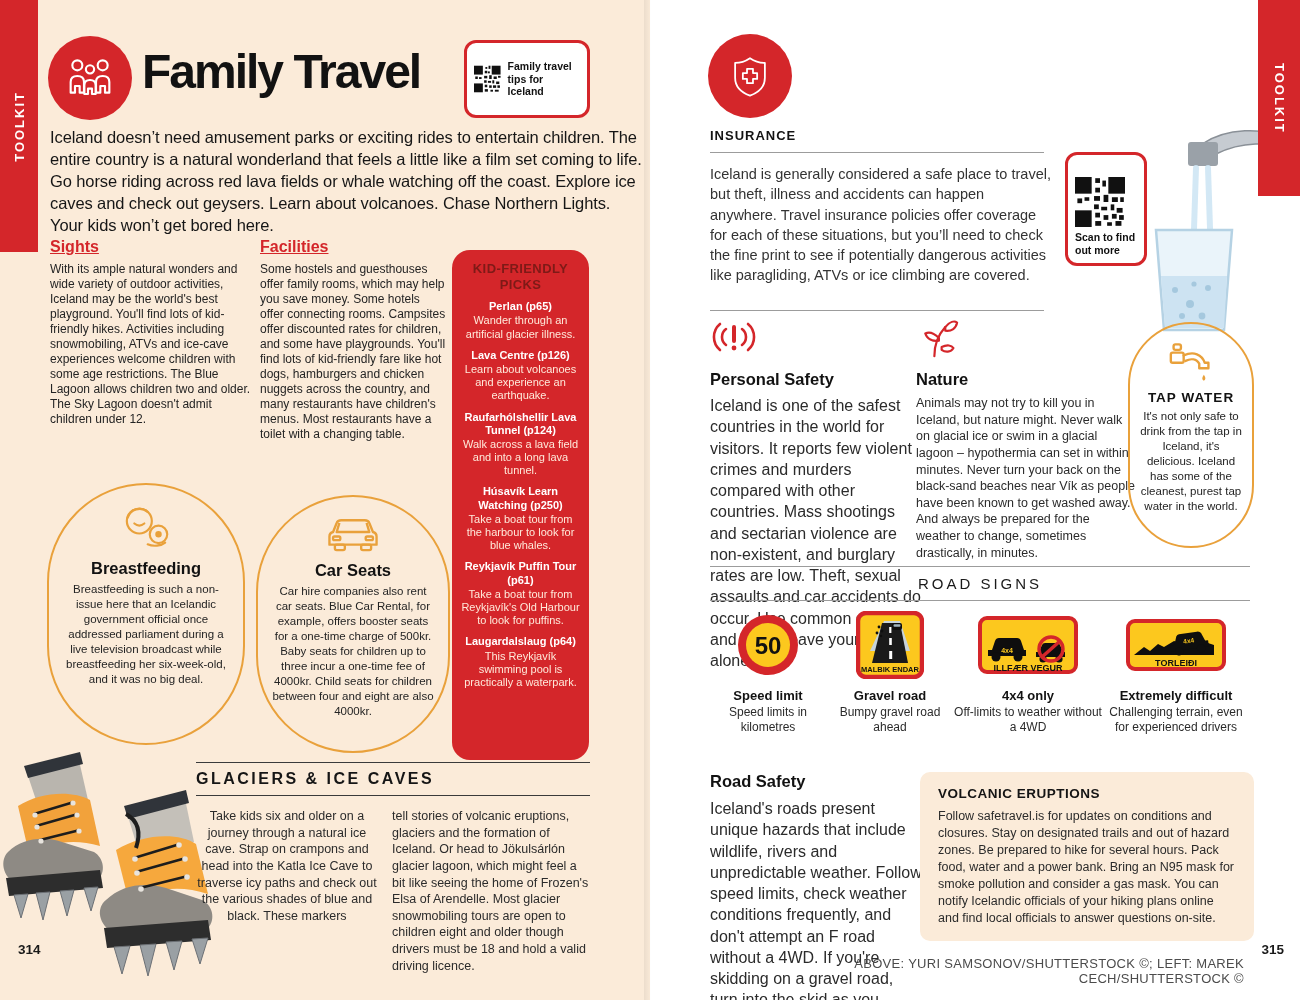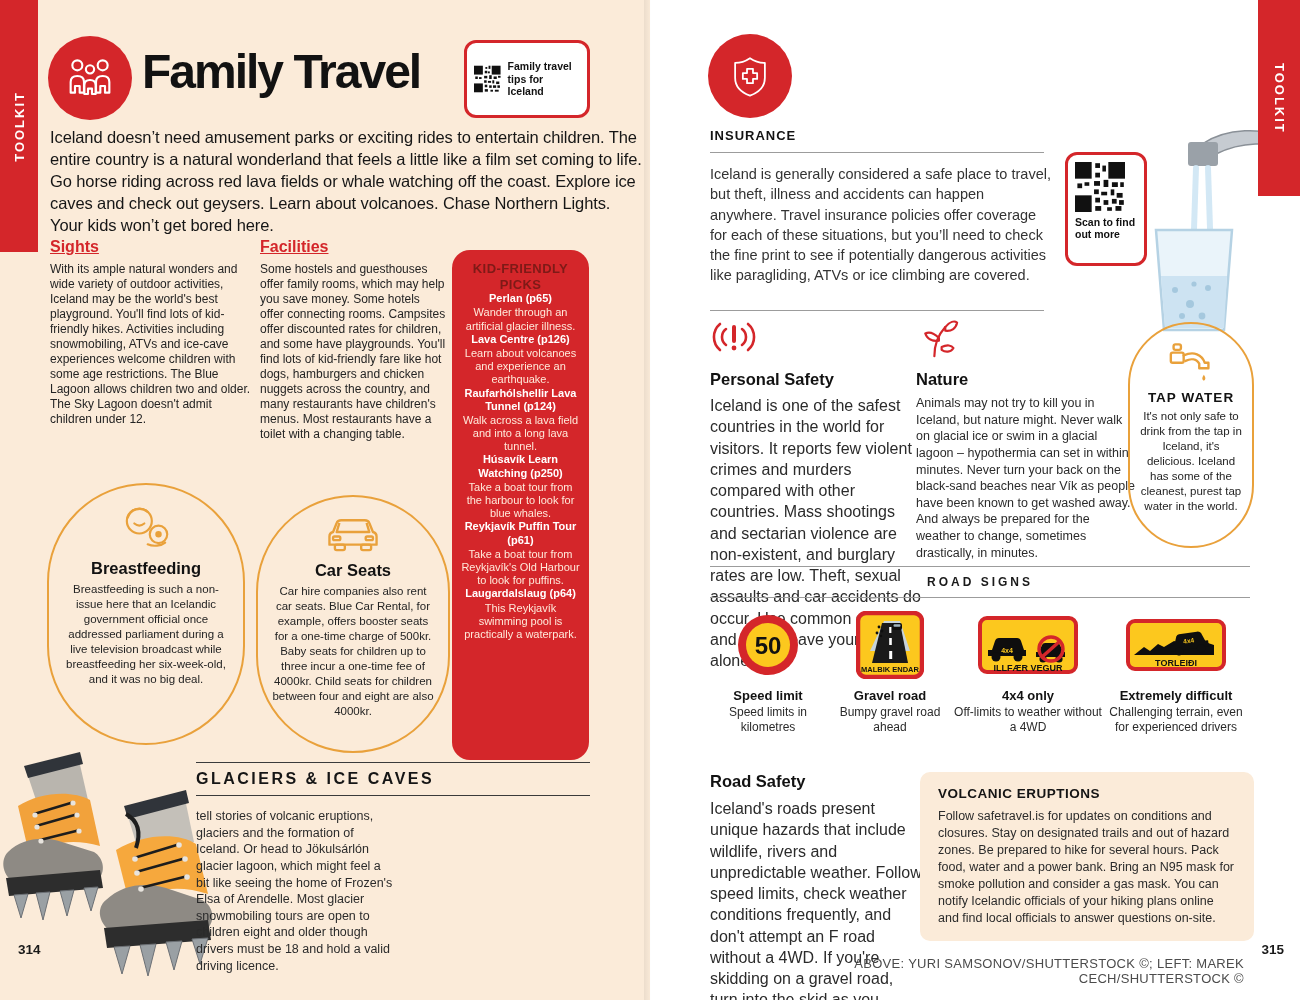--- a/index.html
+++ b/index.html
@@ -16,47 +16,47 @@
   .tab-right{right:0;top:0;width:42px;height:196px;z-index:9;}
   .vtext{writing-mode:vertical-rl;font-weight:bold;font-size:13px;letter-spacing:2px;}
   .vtext.flip{transform:rotate(180deg);}
   
   .badge{width:84px;height:84px;border-radius:50%;background:#d4262a;
     display:flex;align-items:center;justify-content:center;}
   .big-title{font-size:48px;font-weight:600;letter-spacing:-2px;color:#121212;white-space:nowrap;}
   .qr-card{background:#fff;border:3px solid #d4262a;border-radius:12px;
     display:flex;align-items:center;gap:7px;padding:7px;box-sizing:border-box;}
   .qr-card .lbl{font-weight:bold;font-size:10.5px;line-height:1.18;color:#111;}
-  .qr-card.vert{flex-direction:column;align-items:flex-start;gap:4px;}
+  .qr-card.vert{flex-direction:column;align-items:flex-start;gap:4px;justify-content:flex-end;}
   .intro{font-size:16.5px;line-height:1.34;font-weight:500;color:#161616;letter-spacing:-.1px;}
   .red-h{color:#d4262a;font-weight:bold;font-size:16px;margin:0 0 6px 0;text-decoration:underline;}
   .body-s{font-size:12px;line-height:1.25;color:#242424;}
   .body-m{font-size:16px;line-height:1.33;color:#2b2b2b;}
   
   .kid-box{left:452px;top:250px;width:137px;height:510px;background:#d4262a;border-radius:18px;
     padding:11px 8px;box-sizing:border-box;text-align:center;overflow:hidden;}
   .kid-box .kh{color:#7e1a17;font-weight:bold;font-size:13px;line-height:1.2;letter-spacing:.4px;}
-  .kid-box .it{}
+  .kid-box .it{margin-top:8px;}
   .kid-box .it .t{color:#fff;font-weight:bold;font-size:11px;line-height:1.2;}
   .kid-box .it .b{color:#ffe9da;font-size:11px;line-height:1.2;margin-top:1px;}
   
   .oval{border:2px solid #e9a13b;border-radius:120px;text-align:center;box-sizing:border-box;}
   .oval h3{font-size:16.5px;font-weight:bold;margin:4px 0 4px;color:#121212;}
   .oval .b{font-size:11.5px;line-height:1.3;color:#242424;}
   
   .rule-h{border-top:1.5px solid #3a3a3a;border-bottom:1.5px solid #3a3a3a;
     font-weight:bold;font-size:16px;letter-spacing:2.5px;padding:7px 0;color:#151515;}
   .glac-cols{display:flex;gap:14px;margin-top:12px;}
   
   .small-h{font-weight:bold;font-size:13px;letter-spacing:1px;color:#141414;}
   .hr{border-top:1px solid #9c9c9c;}
   .ins-body{font-size:14.5px;line-height:1.4;color:#333;}
   .sec-h{font-size:16.5px;font-weight:bold;color:#121212;margin:0;}
   .roadsigns-head{border-top:1px solid #9c9c9c;border-bottom:1px solid #9c9c9c;
-    text-align:center;font-weight:bold;font-size:12px;letter-spacing:3px;padding:8px 0;color:#1a1a1a;}
+    text-align:center;font-weight:normal;font-size:15px;letter-spacing:3px;padding:8px 0;color:#1a1a1a;}
   .signs-row{display:flex;align-items:flex-end;}
   .sign-cell{text-align:center;}
   .sign-g{display:flex;align-items:center;justify-content:center;height:74px;}
   .sign-label{font-weight:bold;font-size:13px;margin-top:6px;color:#121212;}
   .sign-desc{font-size:12px;line-height:1.25;color:#2b2b2b;margin-top:2px;}
   .volc{background:#fbebd9;border-radius:10px;padding:14px 18px;box-sizing:border-box;}
   .volc .h{font-weight:bold;font-size:13.5px;letter-spacing:.5px;color:#141414;}
   .volc .b{font-size:12.5px;line-height:1.36;color:#2b2b2b;margin-top:7px;}
   .credit{font-size:13px;letter-spacing:.3px;color:#4c4c4c;text-align:right;}
   .pagenum{font-weight:bold;font-size:13.5px;color:#1a1a1a;}
@@ -240,20 +240,21 @@
           <circle cx="45" cy="101" r="2.8"></circle>
             <circle cx="91" cy="89" r="2.8"></circle>
         </g>
         <path d="M30,26 q18,10 10,34" stroke="#1d1d1d" stroke-width="4" fill="none"></path>
       </g>
     </svg>
 
     <div class="abs" style="left:196px;top:762px;width:394px;">
       <div class="rule-h" style="text-align:left;">GLACIERS &amp; ICE CAVES</div>
       <div class="glac-cols">
+        <div class="body-m" style="width:182px;text-align:center;font-size:12.5px;">Take kids six and older on a journey through a natural ice cave. Strap on crampons and head into the Katla Ice Cave to traverse icy paths and check out the various shades of blue and black. These markers</div>
         <div class="body-m" style="width:198px;font-size:12.5px;">tell stories of volcanic eruptions, glaciers and the formation of Iceland. Or head to Jökulsárlón glacier lagoon, which might feel a bit like seeing the home of Frozen's Elsa of Arendelle. Most glacier snowmobiling tours are open to children eight and older though drivers must be 18 and hold a valid driving licence.</div>
       </div>
     </div>
 
     <div class="abs pagenum" style="left:18px;top:942px;">314</div>
   </div>
 
   <div class="page-right">
 
     <div class="abs badge" style="left:58px;top:34px;">

